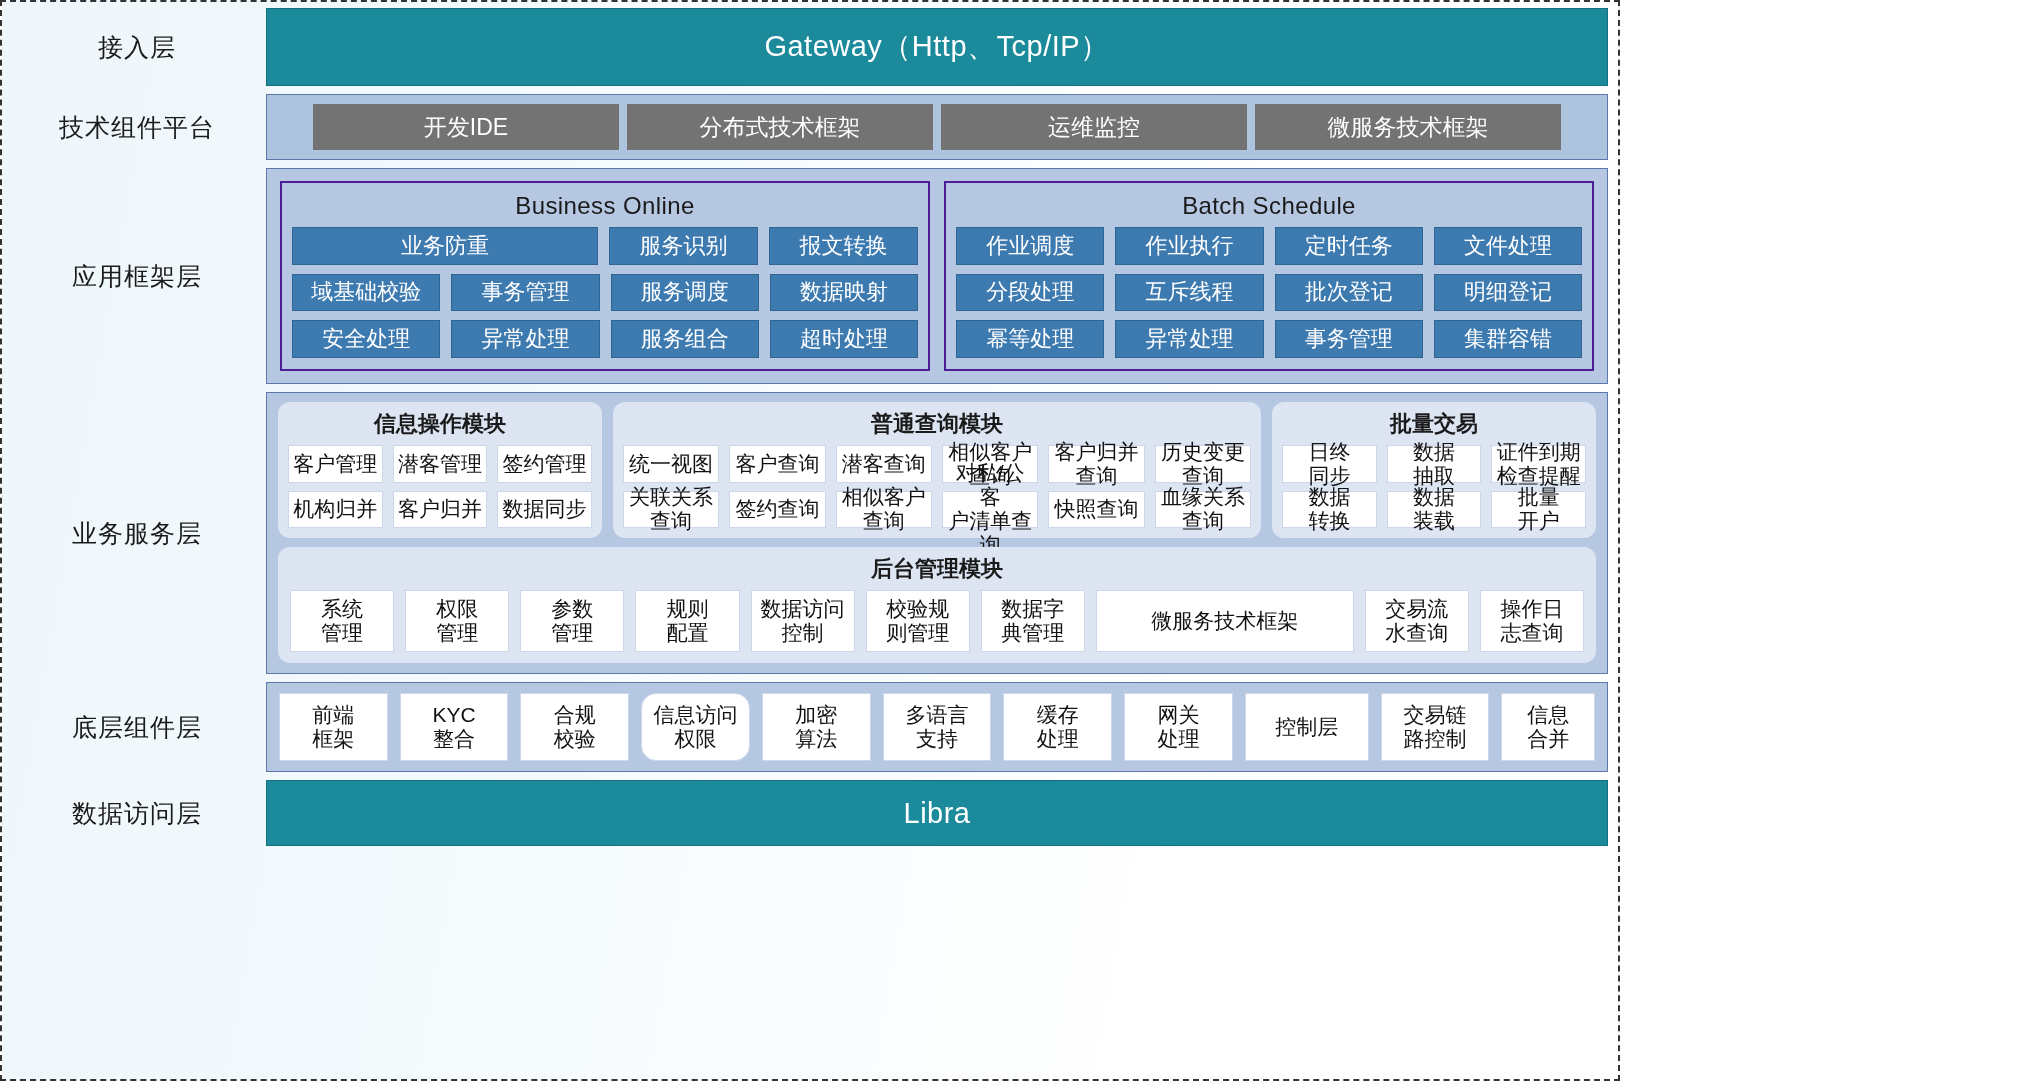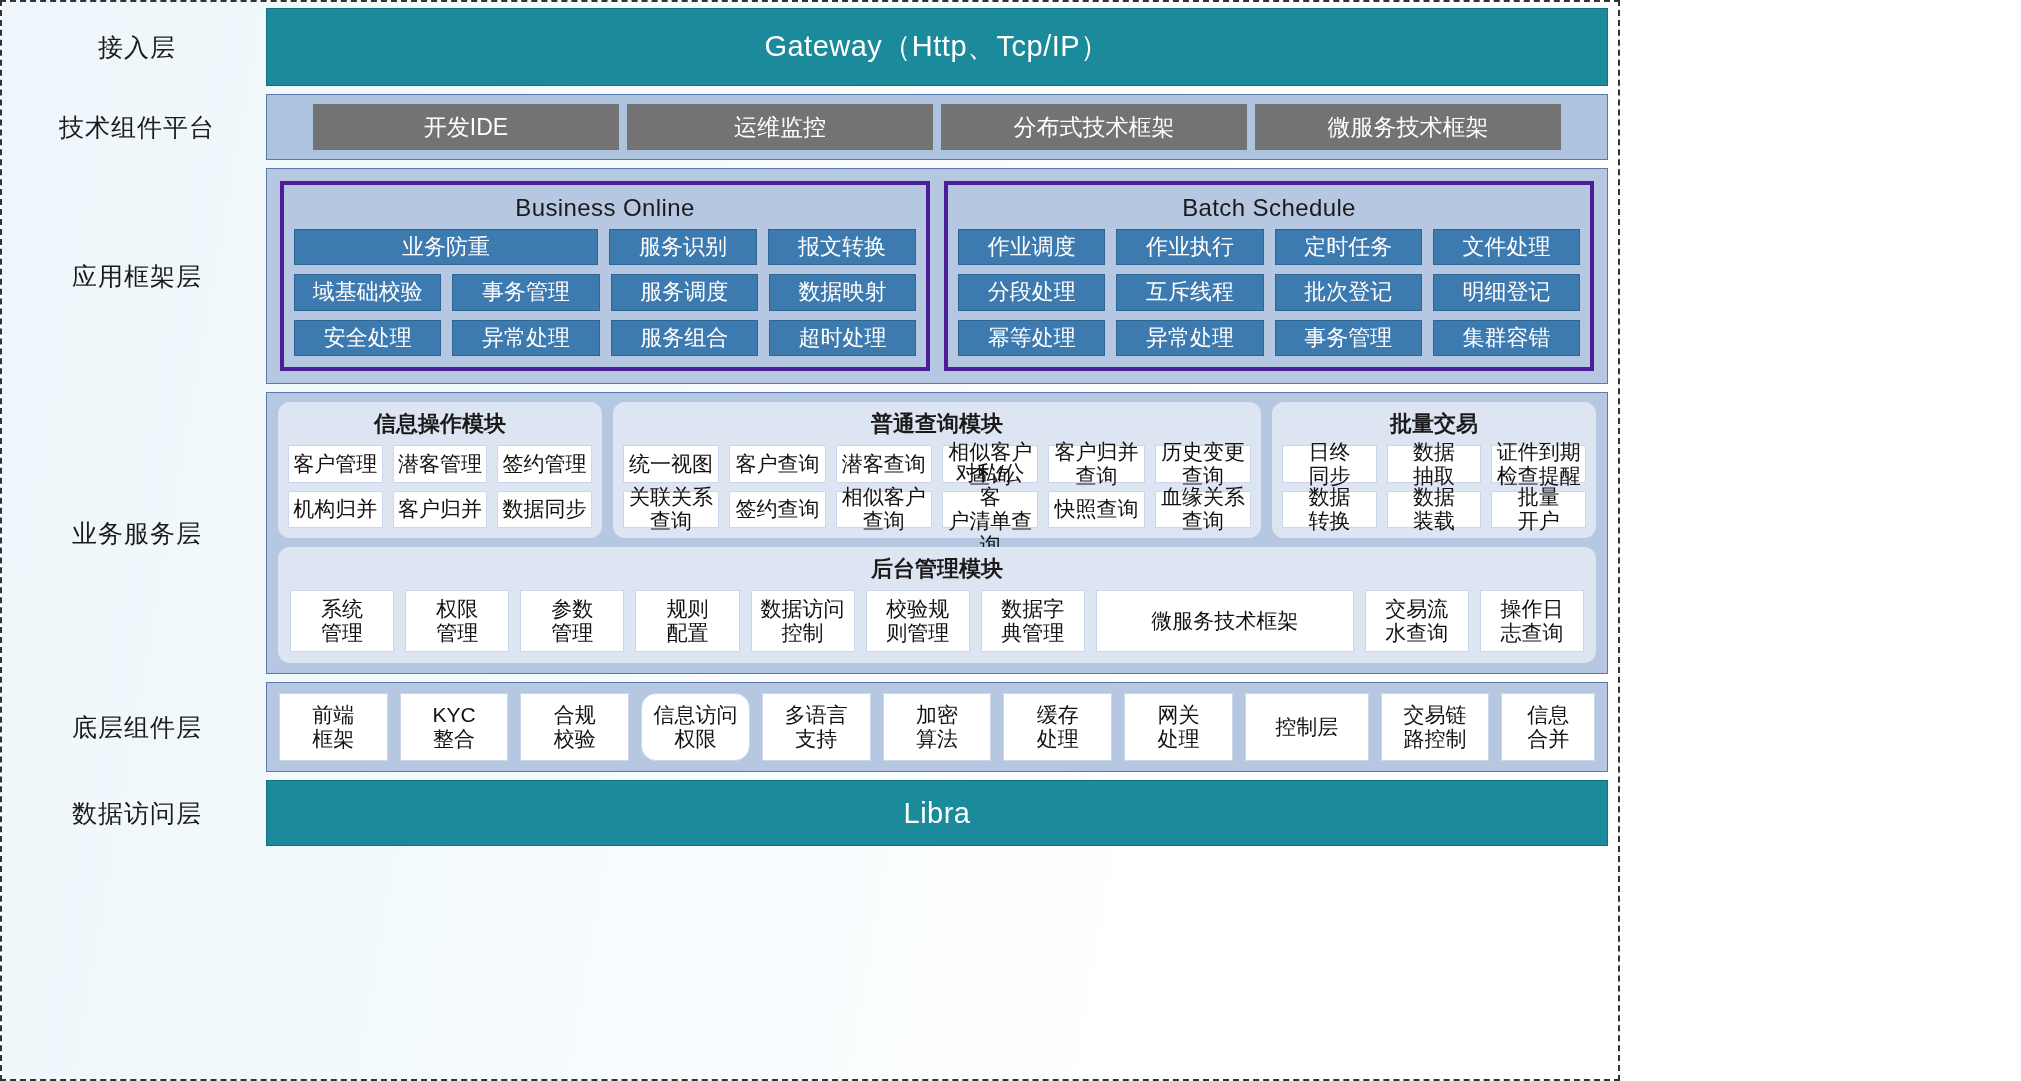--- a/index.html
+++ b/index.html
@@ -57,21 +57,21 @@
   
   .panel-outer {
     background: #b6c7e2;
     border: 1px solid #5b79a8;
     height: 100%;
     display: flex; gap: 14px;
     padding: 12px 13px;
   }
   .group-box {
     background: #b6c7e2;
-    border: 4px solid #4c1d95;
+    border: 2px solid #4c1d95;
     flex: 1 1 0;
     display: flex; flex-direction: column;
     padding: 6px 10px 11px 10px;
     min-width: 0;
   }
   .group-title {
     text-align: center; font-size: 24px; color: #1a1a1a;
     padding: 3px 0 7px 0; letter-spacing: .4px;
   }
   .grid-rows { display: flex; flex-direction: column; gap: 9px; flex: 1 1 auto; }
@@ -153,22 +153,22 @@
       <div class="teal-bar">Gateway（Http、Tcp/IP）</div>
     </div>
   </div>
   <div class="gap-s"></div>
 
   <div class="row" style="flex:0 0 66px;">
     <div class="row-label">技术组件平台</div>
     <div class="row-body">
       <div class="tech-strip">
         <div class="tech-chip">开发IDE</div>
+        <div class="tech-chip">分布式技术框架</div>
         <div class="tech-chip">运维监控</div>
-        <div class="tech-chip">分布式技术框架</div>
         <div class="tech-chip">微服务技术框架</div>
       </div>
     </div>
   </div>
   <div class="gap-s"></div>
 
   <div class="row" style="flex:0 0 216px;">
     <div class="row-label">应用框架层</div>
     <div class="row-body">
       <div class="panel-outer">
@@ -310,22 +310,22 @@
   <div class="gap-s"></div>
 
   <div class="row" style="flex:0 0 90px;">
     <div class="row-label">底层组件层</div>
     <div class="row-body">
       <div class="comp-strip">
         <div class="cell-white" style="flex:1 1 0;">前端<br>框架</div>
         <div class="cell-white" style="flex:1 1 0;">KYC<br>整合</div>
         <div class="cell-white" style="flex:1 1 0;">合规<br>校验</div>
         <div class="cell-white" style="flex:1 1 0;border-radius:15px;">信息访问<br>权限</div>
+        <div class="cell-white" style="flex:1 1 0;">加密<br>算法</div>
         <div class="cell-white" style="flex:1 1 0;">多语言<br>支持</div>
-        <div class="cell-white" style="flex:1 1 0;">加密<br>算法</div>
         <div class="cell-white" style="flex:1 1 0;">缓存<br>处理</div>
         <div class="cell-white" style="flex:1 1 0;">网关<br>处理</div>
         <div class="cell-white" style="flex:1.15 1 0;">控制层</div>
         <div class="cell-white" style="flex:1 1 0;">交易链<br>路控制</div>
         <div class="cell-white" style="flex:0.85 1 0;">信息<br>合并</div>
       </div>
     </div>
   </div>
   <div class="gap-s"></div>
 

